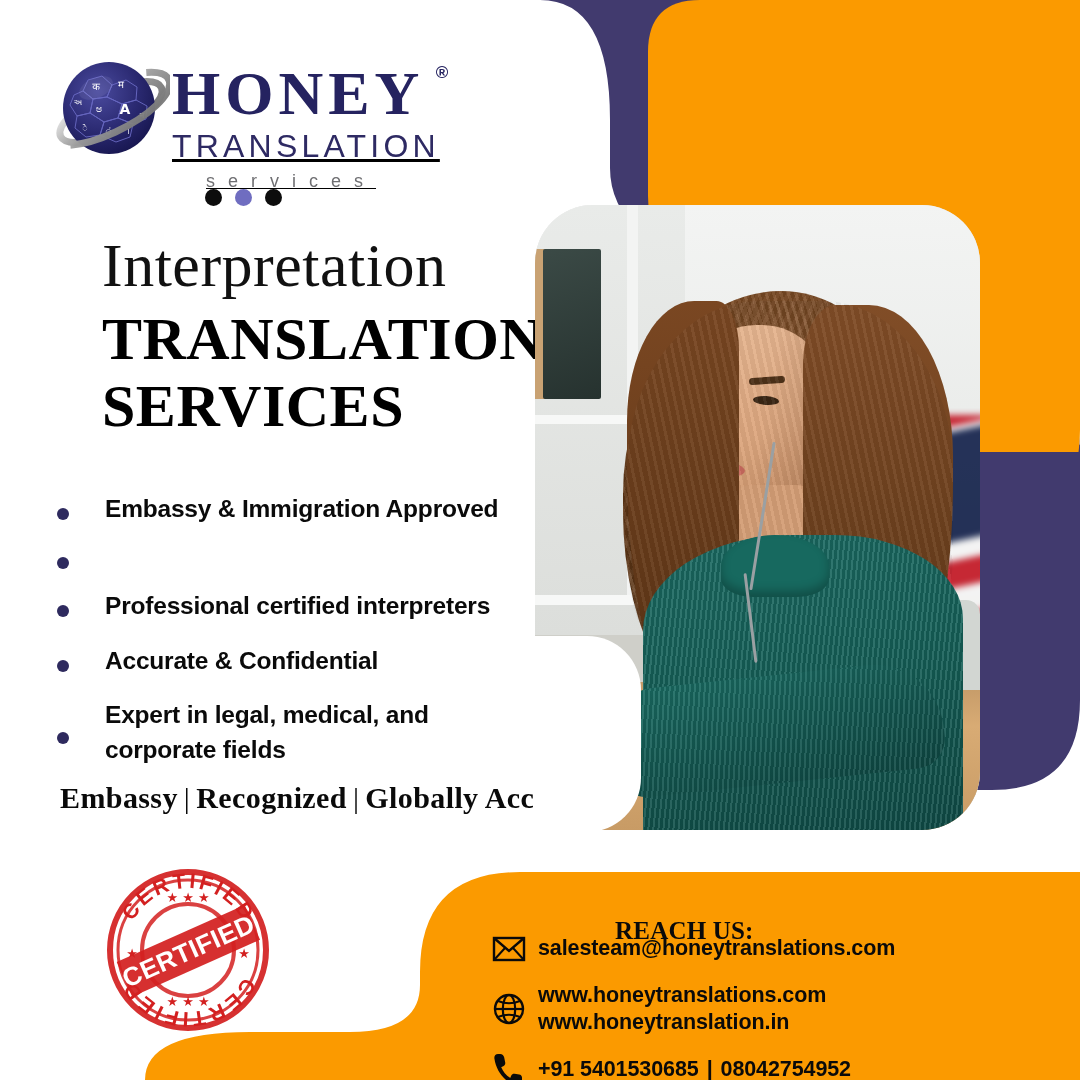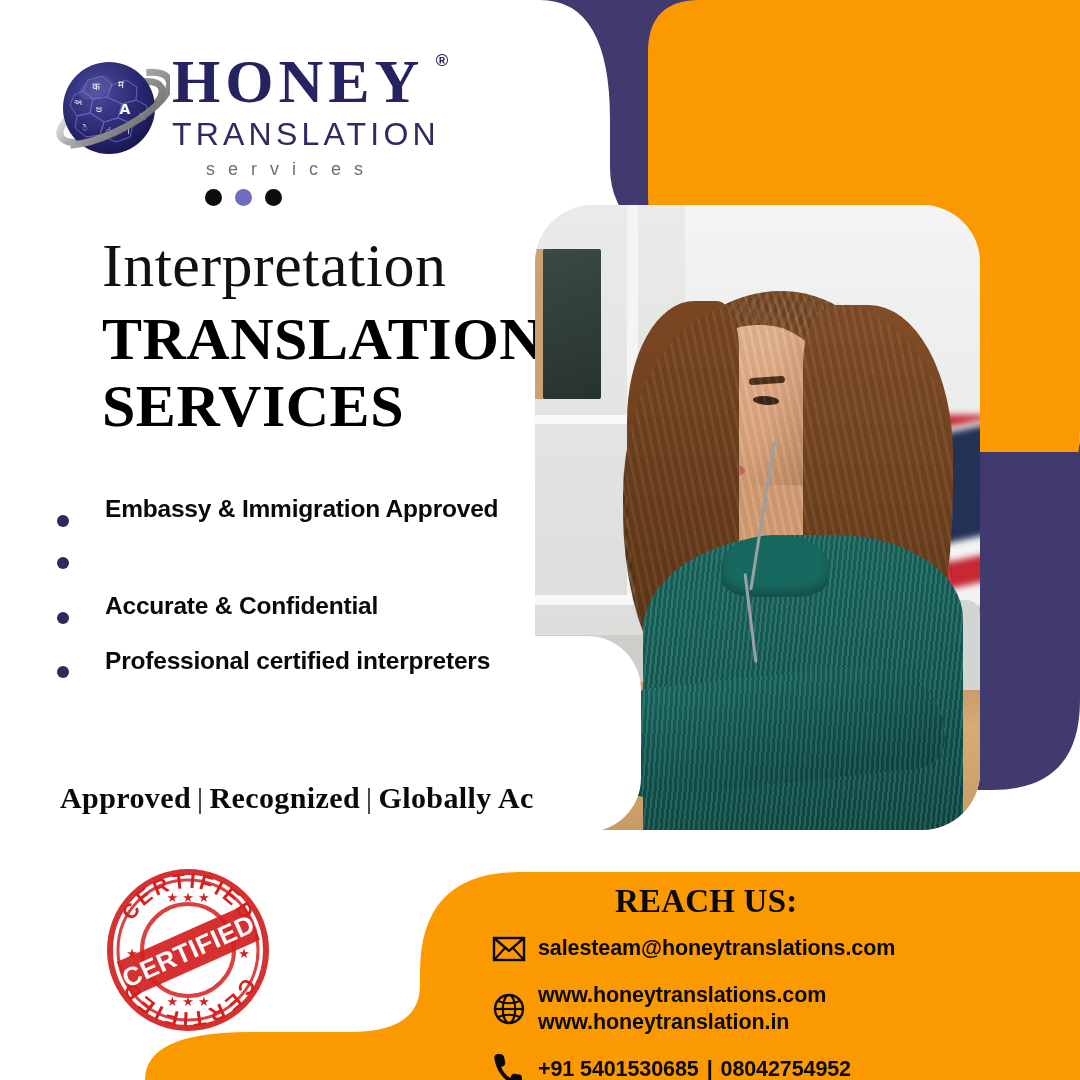--- a/index.html
+++ b/index.html
@@ -25,22 +25,23 @@
   .logo-block {
     position:absolute;
     left:52px; top:46px;
     width:420px; height:165px;
   }
   .logo-globe {
     position:absolute; left:0; top:6px;
     width:118px; height:118px;
   }
   .logo-words {
-    position:absolute; left:120px; top:4px;
+    position:absolute; left:120px; top:16px;
     width:300px;
+    text-decoration:underline;
   }
   .logo-honey {
     font-family:"Liberation Serif", serif;
     font-size:62px;
     font-weight:700;
     letter-spacing:5px;
     color:#252360;
     line-height:1.0;
     position:relative;
     display:inline-block;
@@ -111,21 +112,21 @@
 
   
   .bullets {
     position:absolute;
     left:57px; top:492px;
     width:470px;
     list-style:none;
   }
   .bullet-row {
     display:flex;
-    align-items:flex-end;
+    align-items:center;
     margin-bottom:20px;
   }
   .bullet-dot {
     width:12px; height:12px;
     border-radius:50%;
     background:#2e2a5e;
     flex:0 0 12px;
     margin-top:10px;
     margin-right:36px;
   }
@@ -364,24 +365,24 @@
   
   .stamp {
     position:absolute;
     left:104px; top:866px;
     width:168px; height:168px;
   }
 
   
   .reach-title {
     position:absolute;
-    left:615px; top:883px;
+    left:615px; top:917px;
     font-family:"Liberation Serif", serif;
     font-weight:700;
-    font-size:33px;
+    font-size:25px;
     letter-spacing:0.2px;
     color:#0a0a0a;
     white-space:nowrap;
   }
   .contact-list {
     position:absolute;
     left:492px; top:928px;
     width:560px;
   }
   .contact-row {
@@ -545,30 +546,34 @@
   <ul class="bullets">
     <li class="bullet-row">
       <span class="bullet-dot"></span>
       <span class="bullet-text">Embassy &amp; Immigration Approved</span>
     </li>
     <li class="bullet-row">
       <span class="bullet-dot"></span>
     </li>
     <li class="bullet-row">
       <span class="bullet-dot"></span>
+      <span class="bullet-text">Professional certified interpreters</span>
+    </li>
+    <li class="bullet-row">
+      <span class="bullet-dot"></span>
       <span class="bullet-text">Accurate &amp; Confidential</span>
     </li>
     <li class="bullet-row">
       <span class="bullet-dot"></span>
-      <span class="bullet-text">Professional certified interpreters</span>
+      <span class="bullet-text" style="max-width:340px;white-space:normal">Expert in legal, medical, and corporate fields</span>
     </li>
   </ul>
 
   <div class="tagline">
-    <span>Approved</span><span class="sep">|</span><span>Recognized</span><span class="sep">|</span><span>Globally Accepted</span>
+    <span>Embassy</span><span class="sep">|</span><span>Recognized</span><span class="sep">|</span><span>Globally Accepted</span>
   </div>
 
   <div class="photo-wrap">
     <div class="photo">
       <div class="ph-bg"></div>
       <div class="ph-shelf"></div>
       <div class="ph-shelf-wood"></div>
       <div class="ph-shelf-dark"></div>
       <div class="ph-shelf-v"></div>
       <div class="ph-shelf-line1"></div>

